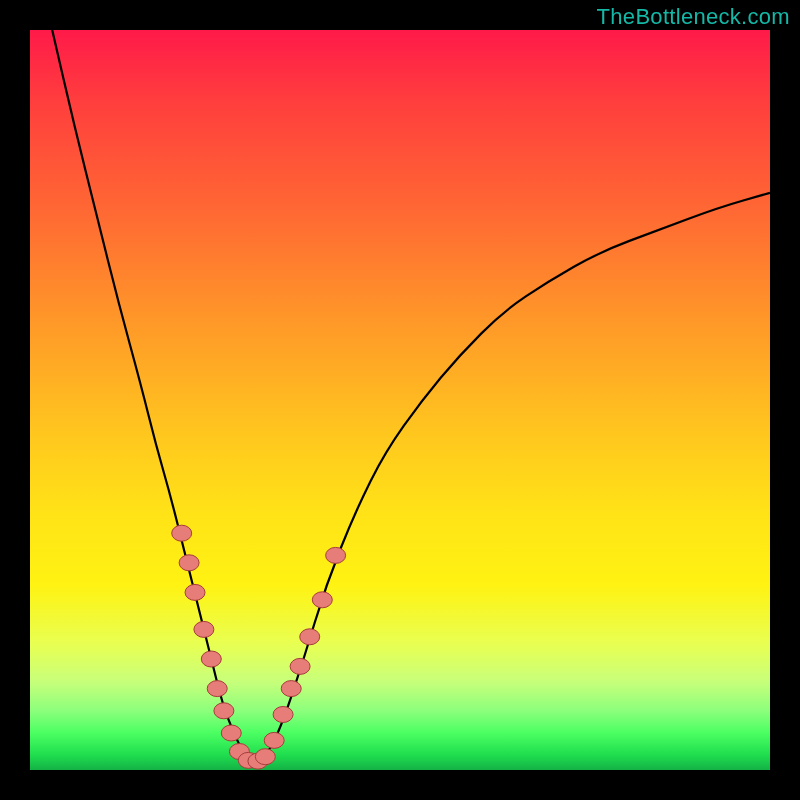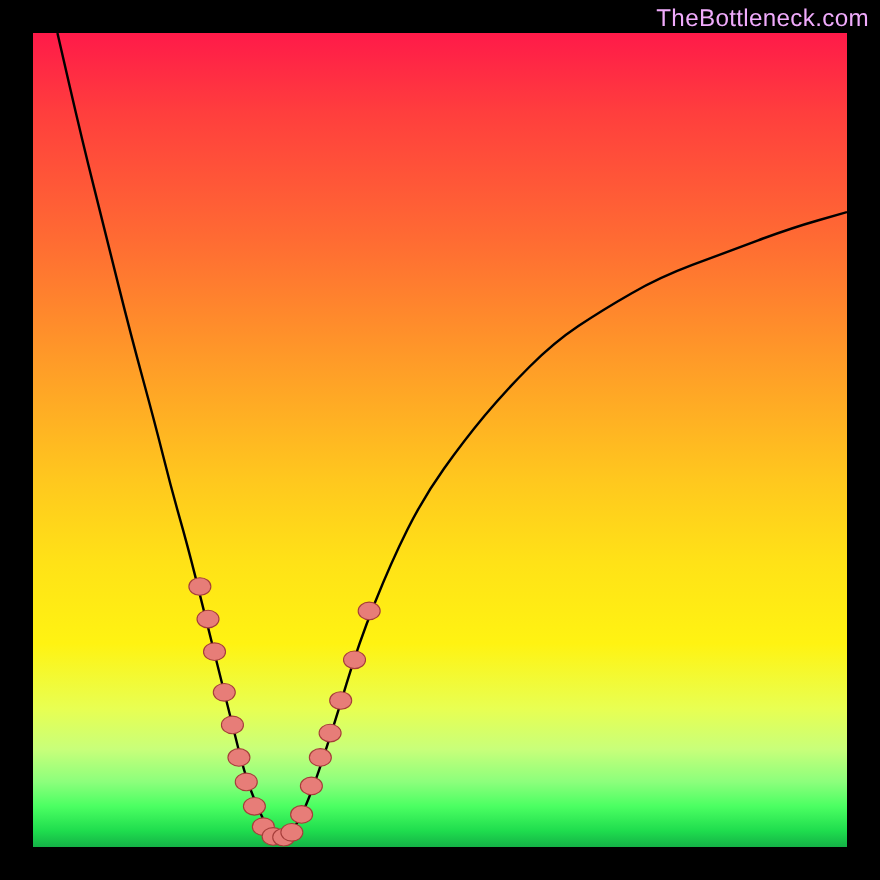--- a/index.html
+++ b/index.html
@@ -39,21 +39,21 @@
       #4bff62 95%,
       #1fdd4e 98%,
       #14b246 100%);
   }
   .watermark {
     position: absolute;
     top: 4px;
     right: 10px;
     font-family: Arial, Helvetica, sans-serif;
     font-size: 22px;
-    color: #f0abfc;
+    color: #14b8a6;
     letter-spacing: 0.3px;
     user-select: none;
   }
   svg {
     position: absolute;
     left: 0;
     top: 0;
   }
 </style>
 </head>

